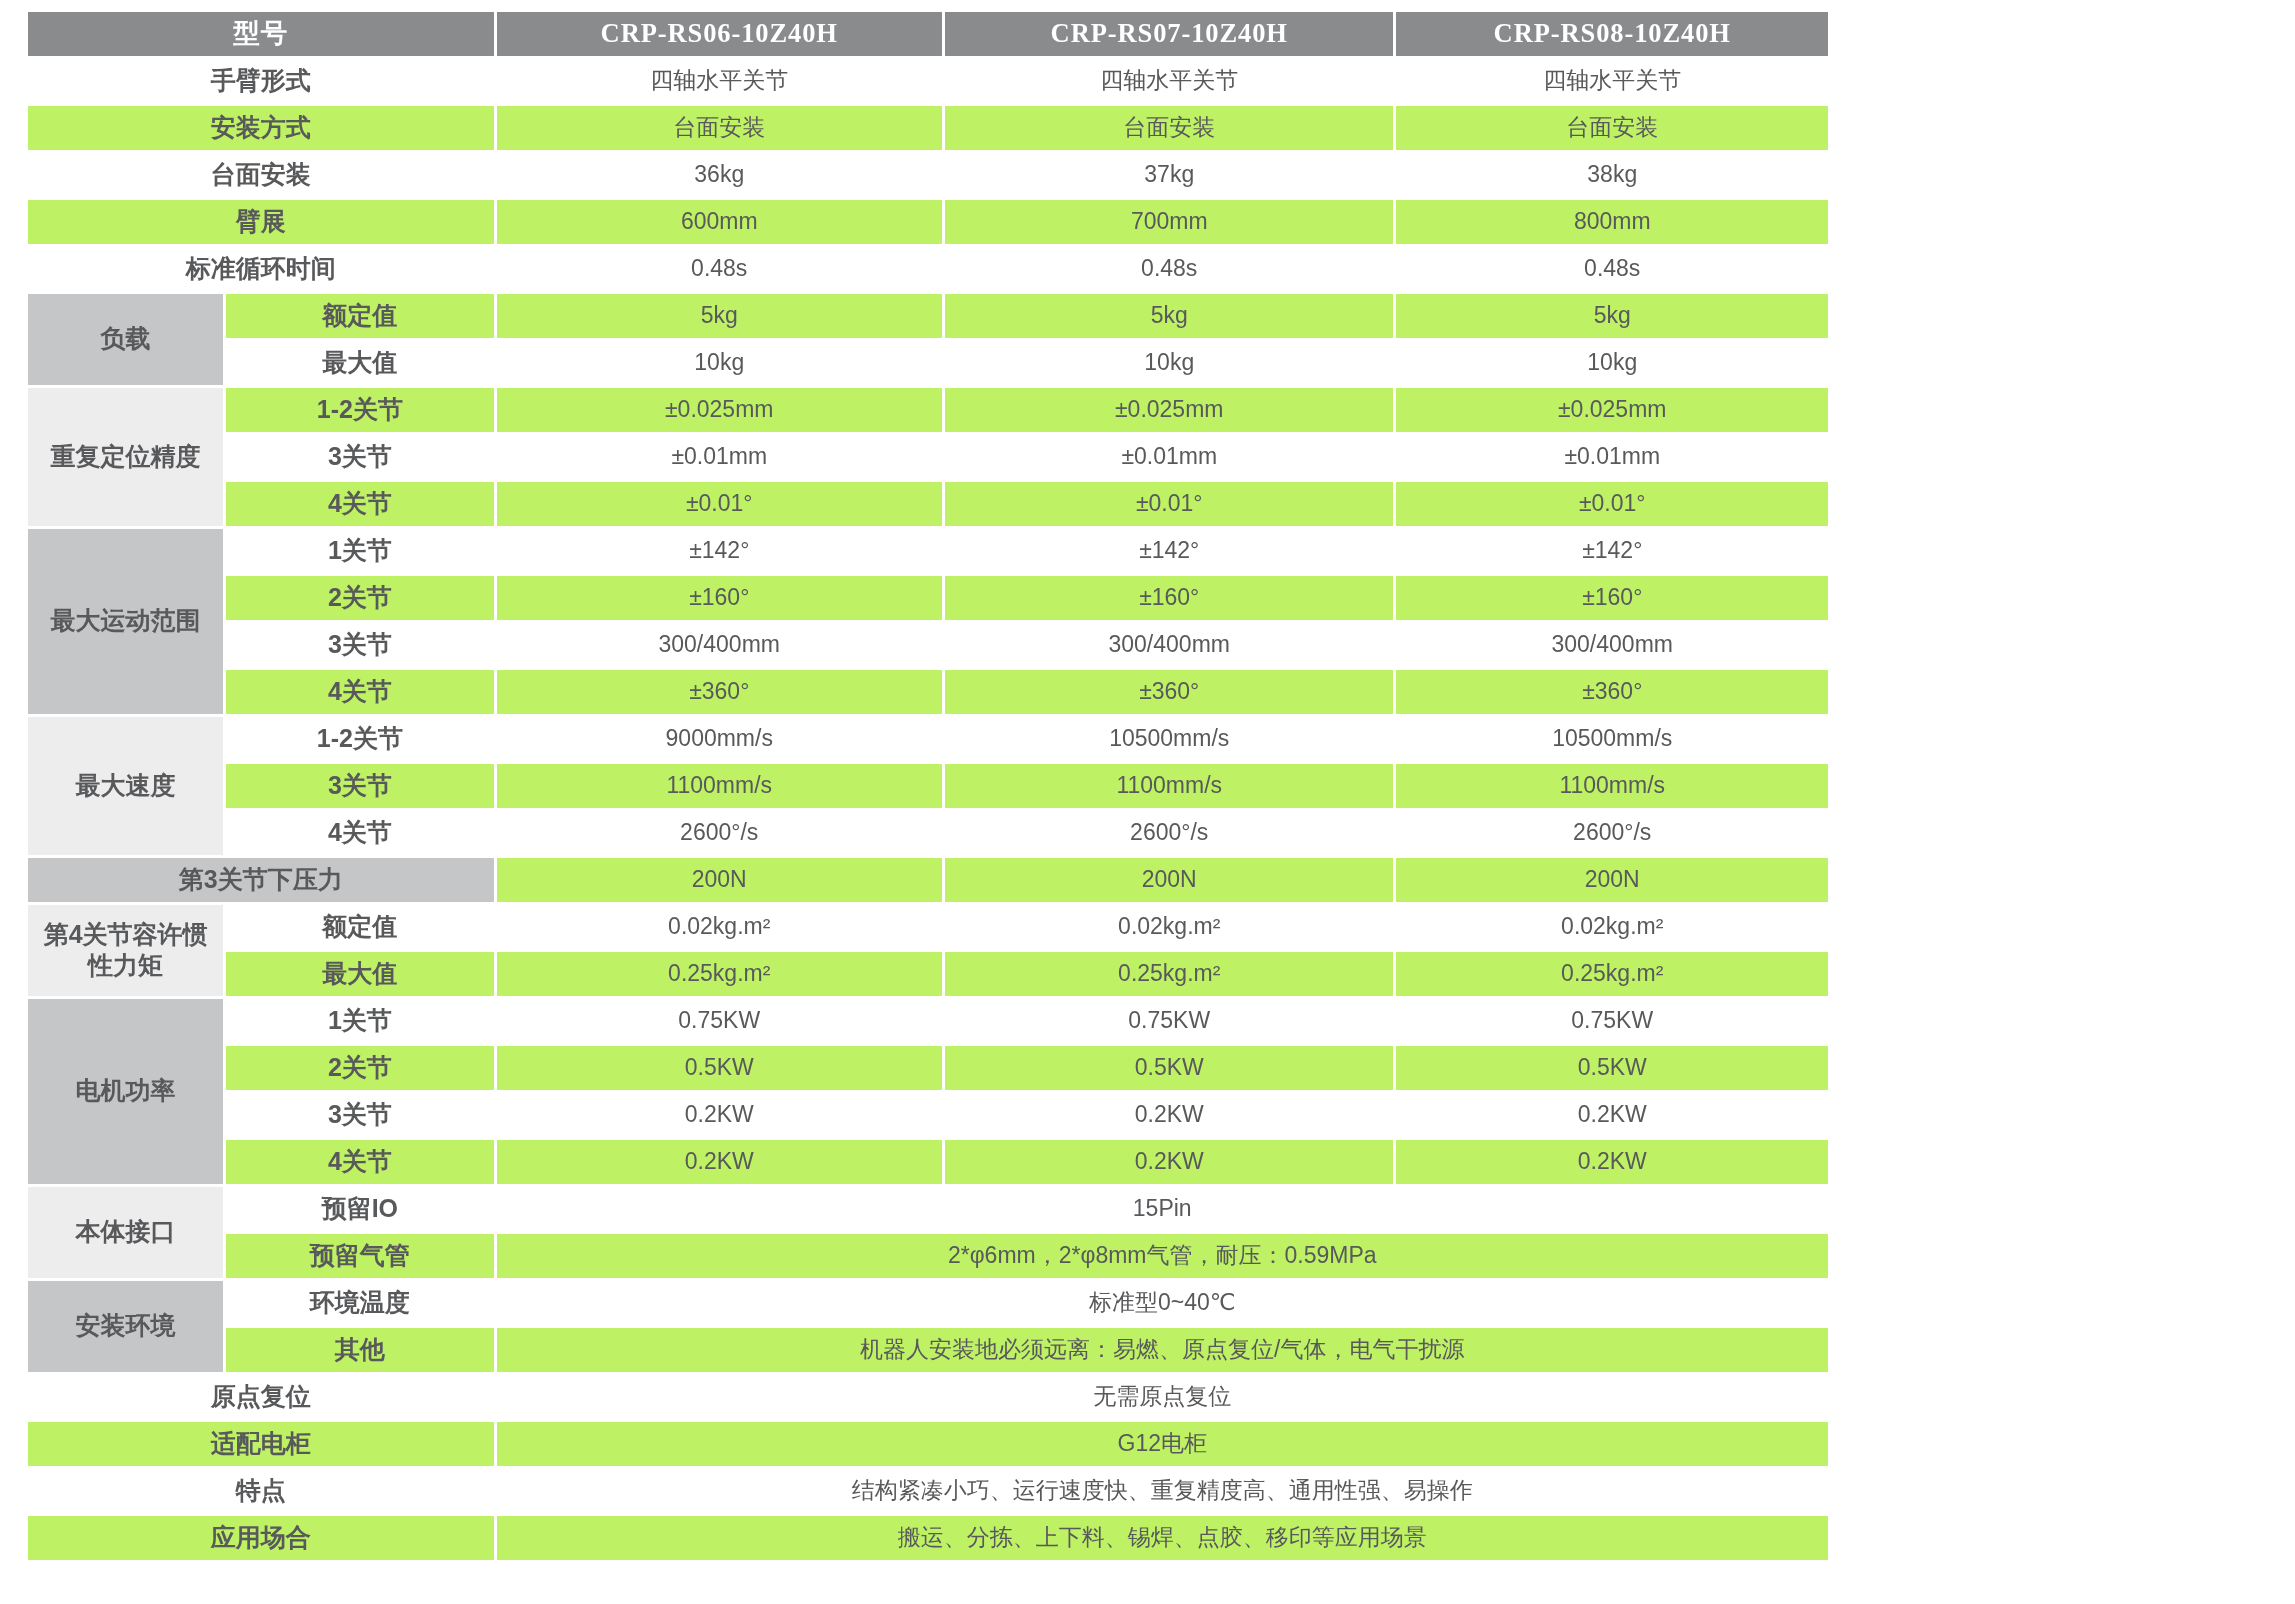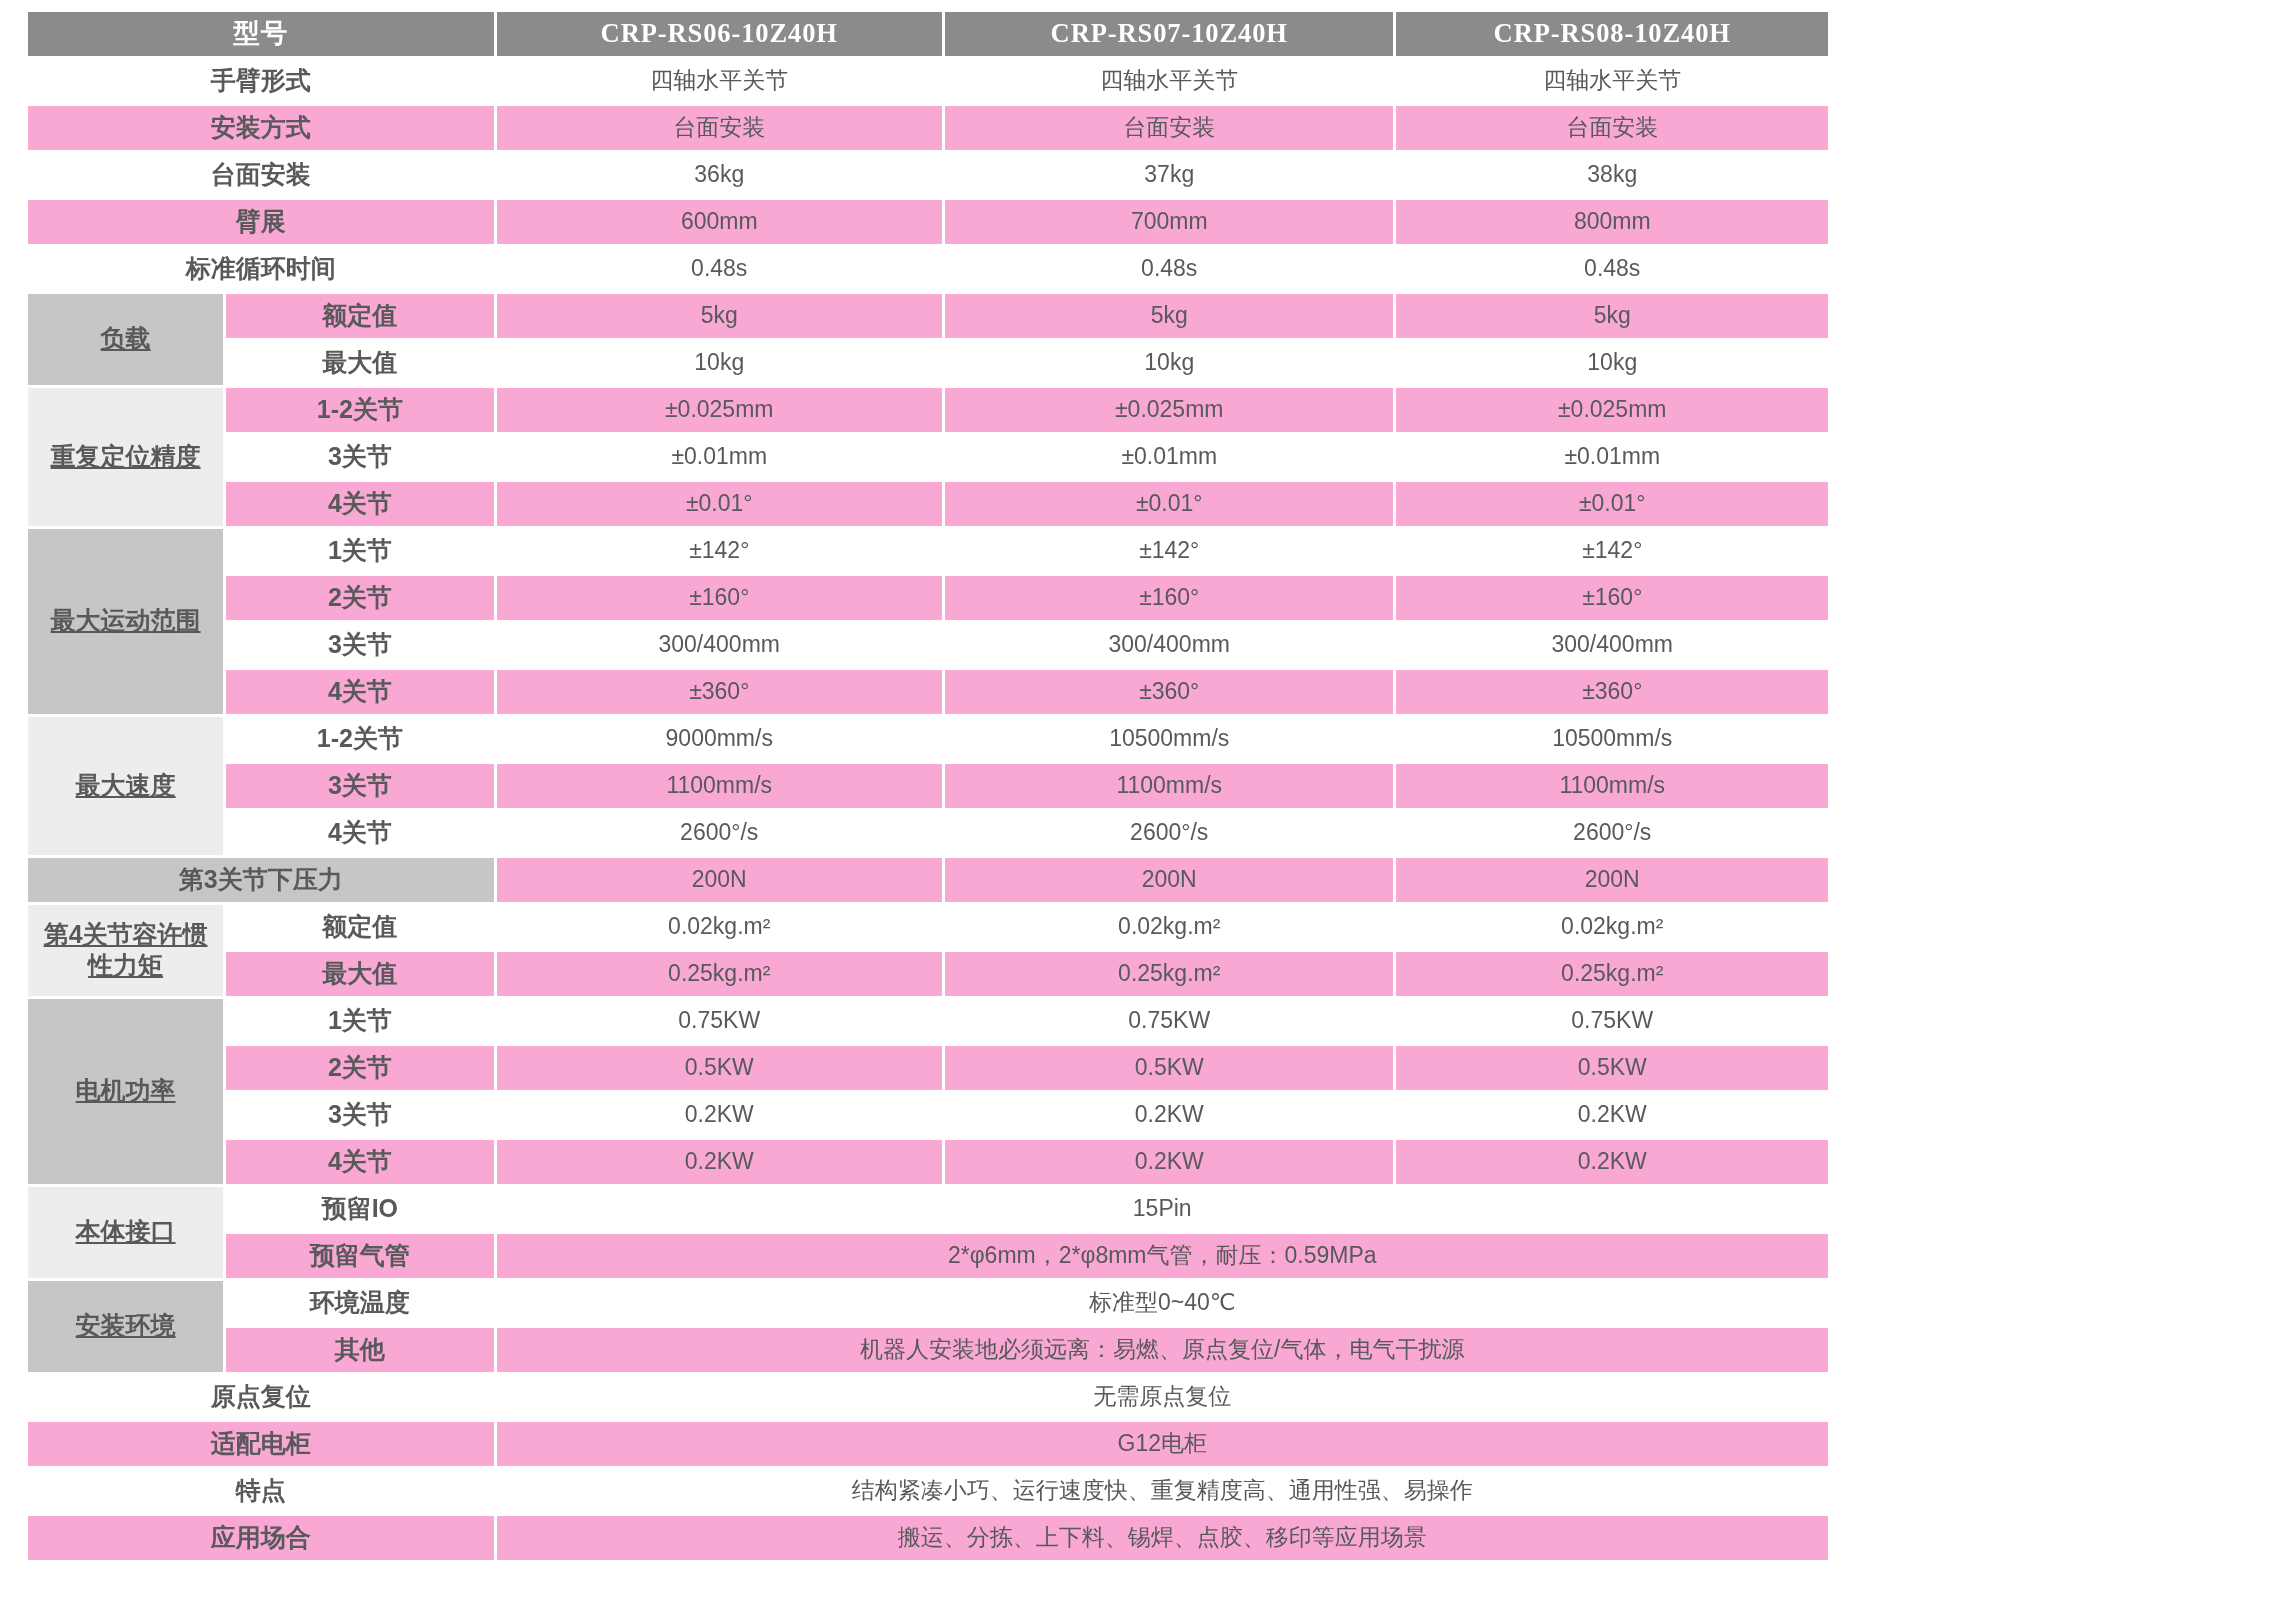--- a/index.html
+++ b/index.html
@@ -10,28 +10,28 @@
   table.spec{
     border-collapse:separate;border-spacing:3.4px;table-layout:fixed;
     margin:8.5px 0 0 25px;width:1806px;
   }
   th,td{
     text-align:center;vertical-align:middle;height:44px;
     color:#58595b;font-size:23px;line-height:1.25;
     padding:0 10.3px;box-sizing:border-box;overflow:hidden;
     white-space:nowrap;
   }
-  td.wrap{white-space:normal;text-decoration:underline;}
+  td.wrap{white-space:normal;}
   th.hd{
     background:#8a8b8c;color:#ffffff;font-size:26.5px;font-weight:700;
     letter-spacing:0.9px;
     font-family:Liberation Serif, serif;
   }
   .w{background:#ffffff;}
-  .g{background:#f9a8d4;}
+  .g{background:#bef264;}
   .gd{background:#c5c6c8;}
   .gl{background:#ededee;}
   .lbl{font-weight:700;font-size:25px;}
 </style>
 </head>
 <body>
 
 <table class="spec">
   <colgroup>
     <col style="width:195px">

